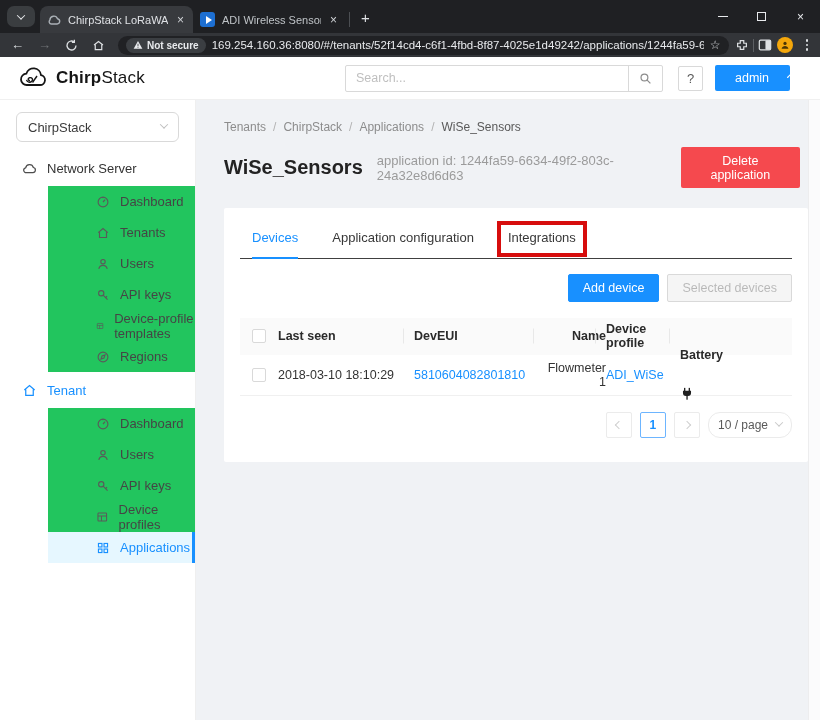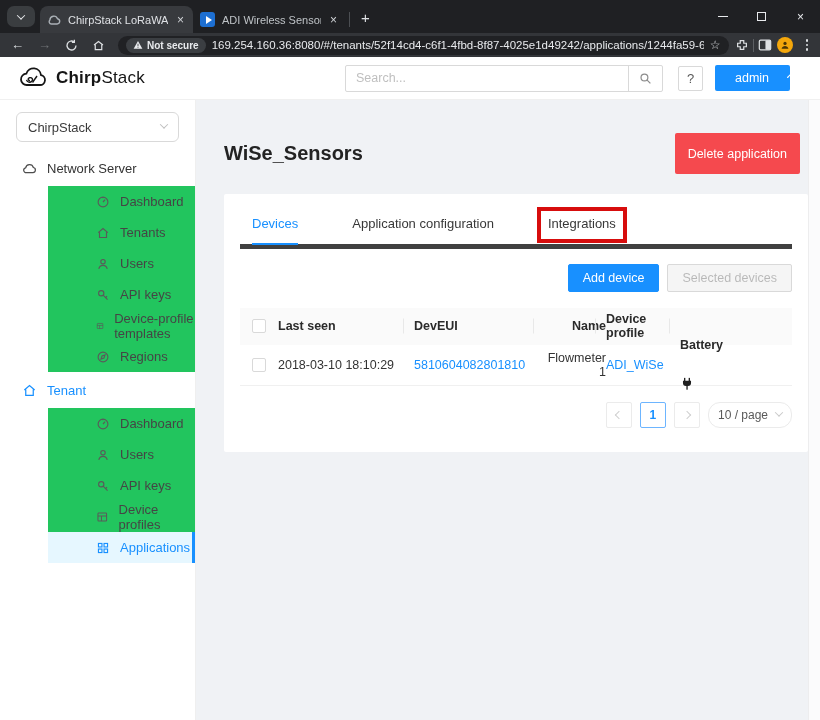--- a/index.html
+++ b/index.html
@@ -97,21 +97,21 @@
   .crumbs .sep { margin:0 7px; color:#b3b3b3; }
   .crumbs .last { color:#595959; }
   .titlerow { margin-top:13px; display:flex; align-items:center; }
   .pagetitle { font-size:20px; font-weight:700; color:#232323; }
   .subid { margin-left:14px; font-size:13px; color:#9b9b9b; }
   .delbtn { margin-left:auto; margin-right:8px; height:41px; padding:0 13px; background:#f5494e;
     border:none; border-radius:2px; color:#fff; font-size:12.5px;
     font-family:"Liberation Sans",sans-serif; }
 
   .card { margin:20px 0 0; background:#fff; border-radius:2px; padding:18px 16px 24px; }
-  .tabs { display:flex; gap:54px; padding-left:12px; border-bottom:5px solid #404040; }
+  .tabs { display:flex; gap:34px; padding-left:12px; border-bottom:1px solid #404040; }
   .tabitem { position:relative; padding:4px 0 13px; font-size:13px; color:#383838; }
   .tabitem.active { color:#1890ff; }
   .tabitem.active::after { content:""; position:absolute; left:0; right:0; bottom:-1px;
     height:2px; background:#1890ff; }
   .redbox { position:absolute; left:-11px; top:-5px; right:-11px; height:36px;
     border:4px solid #d70d0d; pointer-events:none; }
 
   .actions { margin-top:15px; display:flex; justify-content:flex-end; gap:8px; }
   .btn { height:28px; padding:0 14px; border-radius:2px; font-size:12.5px;
     font-family:"Liberation Sans",sans-serif; }
@@ -359,23 +359,27 @@
             <rect x="9.2" y="2.8" width="4" height="4"></rect>
           <rect x="2.8" y="9.2" width="4" height="4"></rect>
             <rect x="9.2" y="9.2" width="4" height="4"></rect>
           </svg>
         <span>Applications</span>
       </div>
     </div>
   </div>
 
   <div class="content">
+    <div class="crumbs">
+      <span>Tenants</span><span class="sep">/</span><span>ChirpStack</span><span class="sep">/</span><span>Applications</span><span class="sep">/</span><span class="last">WiSe_Sensors</span>
+    </div>
 
     <div class="titlerow">
       <span class="pagetitle">WiSe_Sensors</span>
+      <span class="subid">application id: 1244fa59-6634-49f2-803c-24a32e8d6d63</span>
       <button class="delbtn">Delete application</button>
     </div>
 
     <div class="card">
       <div class="tabs">
         <span class="tabitem active">Devices</span>
         <span class="tabitem">Application configuration</span>
         <span class="tabitem">
           <span>Integrations</span>
           <span class="redbox"></span>

